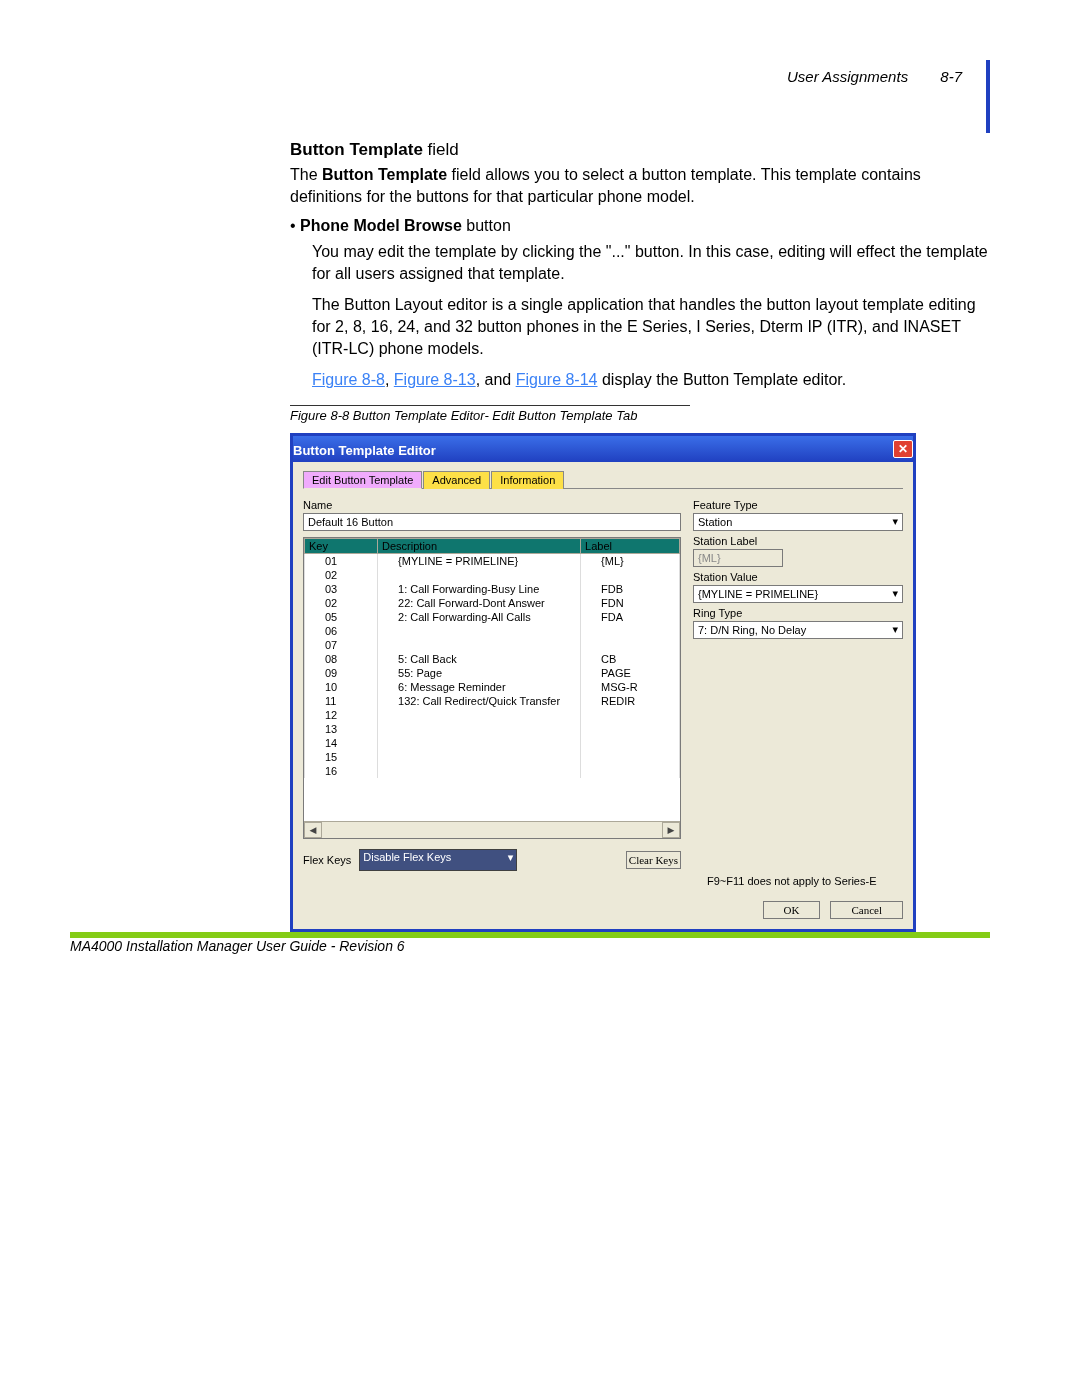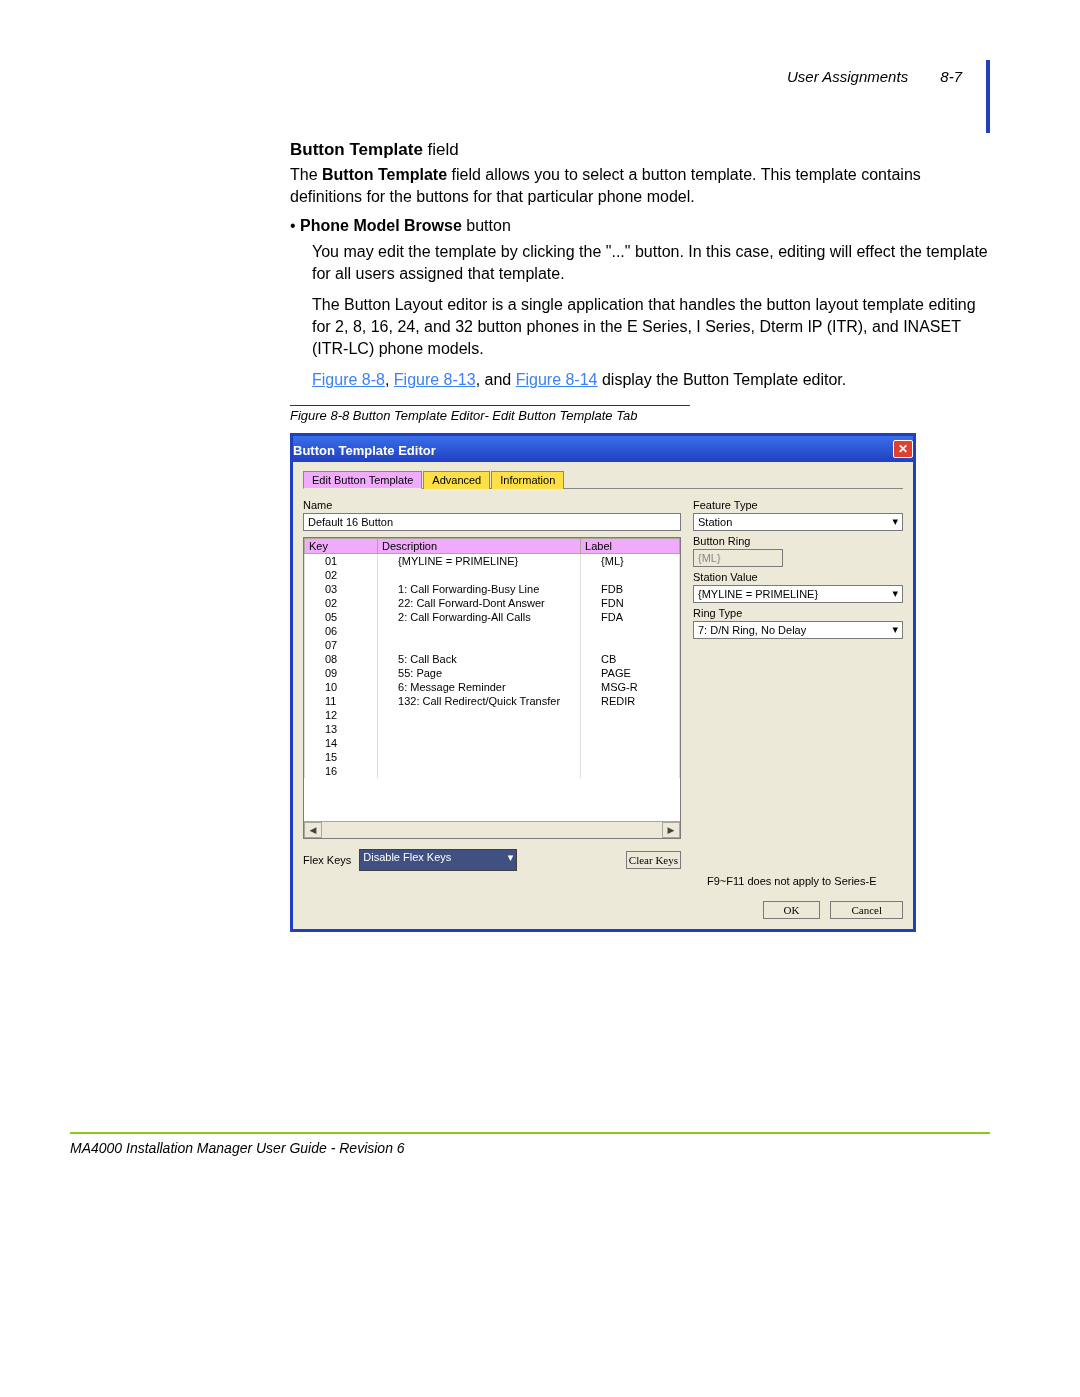--- a/index.html
+++ b/index.html
@@ -135,21 +135,21 @@
     height: 300px;
     overflow:hidden;
     position:relative;
   }
   table.keys {
     width:100%;
     border-collapse: collapse;
     font-size:11px;
   }
   table.keys th {
-    background:#f0abfc;
+    background:#0f766e;
     border:1px solid #aca899;
     text-align:left;
     padding:1px 4px;
     font-weight:normal;
   }
   table.keys td {
     border-left:1px solid #ddd;
     border-right:1px solid #ddd;
     padding:0 20px;
     height:14px;
@@ -191,25 +191,24 @@
     font-family:Tahoma;
     font-size:11px;
   }
   .note { margin-left:14px; font-size:11px; }
   .okrow {
     display:flex; justify-content:flex-end; gap:10px;
     margin-top:14px;
   }
   .okrow .btn { padding:2px 20px; }
   .footer {
-    margin-top: 200px;
     font-style: italic;
     font-size: 14px;
-    border-top: 2px solid #84cc16;
-    padding-top: 6px;
+    border-top: 6px solid #84cc16;
+    padding-top: 0;
     width: 920px;
   }
 </style>
 </head>
 <body>
 
 <div class="page">
   <div class="header-line">
     <span>User Assignments</span>
     <span>8-7</span>
@@ -364,21 +363,21 @@
             </div>
           </div>
 
           <div class="right">
             <span class="lbl">Feature Type</span>
             <div class="txt" style="display:flex;justify-content:space-between;align-items:center">
               <span>Station</span>
                 <span>▾</span>
             </div>
 
-            <span class="lbl">Button Ring</span>
+            <span class="lbl">Station Label</span>
             <input class="txt disabled" style="width: 90px;" disabled="" value="{ML}">
 
             <span class="lbl">Station Value</span>
             <div class="txt" style="display:flex;justify-content:space-between;align-items:center">
               <span>{MYLINE = PRIMELINE}</span>
                 <span>▾</span>
             </div>
 
             <span class="lbl">Ring Type</span>
             <div class="txt" style="display:flex;justify-content:space-between;align-items:center">

